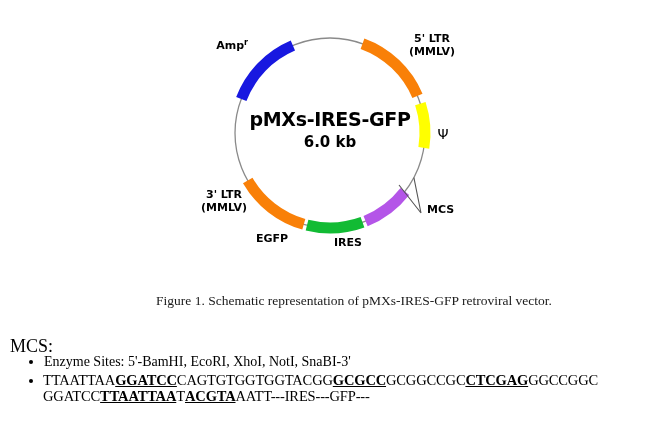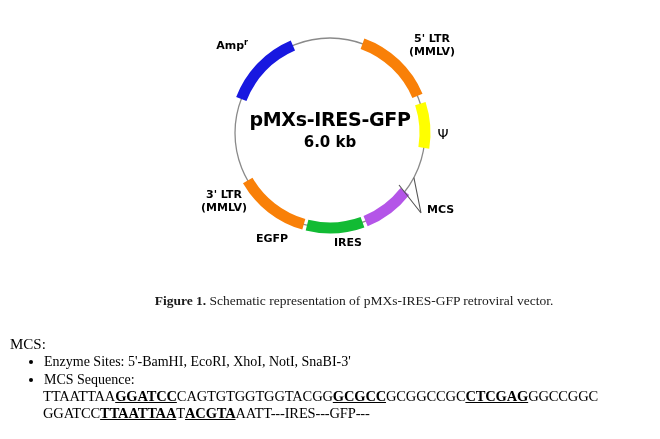--- a/index.html
+++ b/index.html
@@ -61,30 +61,30 @@
     position: absolute;
     left: 0;
     top: 293px;
     width: 660px;
     text-align: center;
     font-family: "Liberation Serif", serif;
     font-size: 13.5px;
     color: #1a1a1a;
   }
   #caption .figno {
-    font-weight: bold;
+    font-weight: normal;
     margin-left: 48px;
   }
 
   #mcs-heading {
     position: absolute;
     left: 10px;
     top: 336px;
     font-family: "Liberation Serif", serif;
-    font-size: 15px;
+    font-size: 18px;
   }
 
   #mcs-list {
     position: absolute;
     left: 22px;
     top: 354px;
     width: 640px;
     margin: 0;
     padding: 0 0 0 22px;
     font-family: "Liberation Serif", serif;
@@ -159,19 +159,18 @@
   <span class="figno">Figure 1.</span><span> Schematic representation of pMXs-IRES-GFP retroviral vector.</span>
 </div>
 
 <div id="mcs-heading">MCS:</div>
 
 <ul id="mcs-list">
   <li>
     <span>Enzyme Sites: 5'-BamHI, EcoRI, XhoI, NotI, SnaBI-3'</span>
   </li>
   <li>
-    <span>MCS Sequence:</span>
     <span class="seq-block">
       <span class="seq-line" id="seq-line-1"><span>TTAATTAA</span><span class="u">GGATCC</span><span>CAGTGTGGTGGTACGG</span><span class="u">GCGCC</span><span>GCGGCCGC</span><span class="u">CTCGAG</span><span>GGCCGGC</span></span>
       <span class="seq-line" id="seq-line-2"><span>GGATCC</span><span class="u">TTAATTAA</span><span>T</span><span class="u">ACGTA</span><span>AATT---IRES---GFP---</span></span>
     </span>
   </li>
 </ul>
 
 </body></html>

